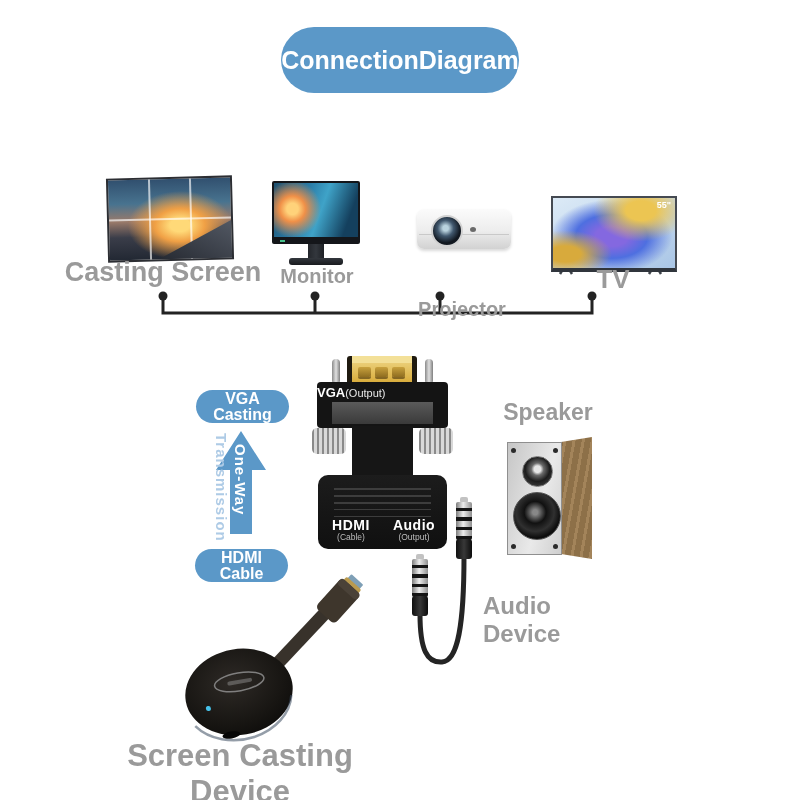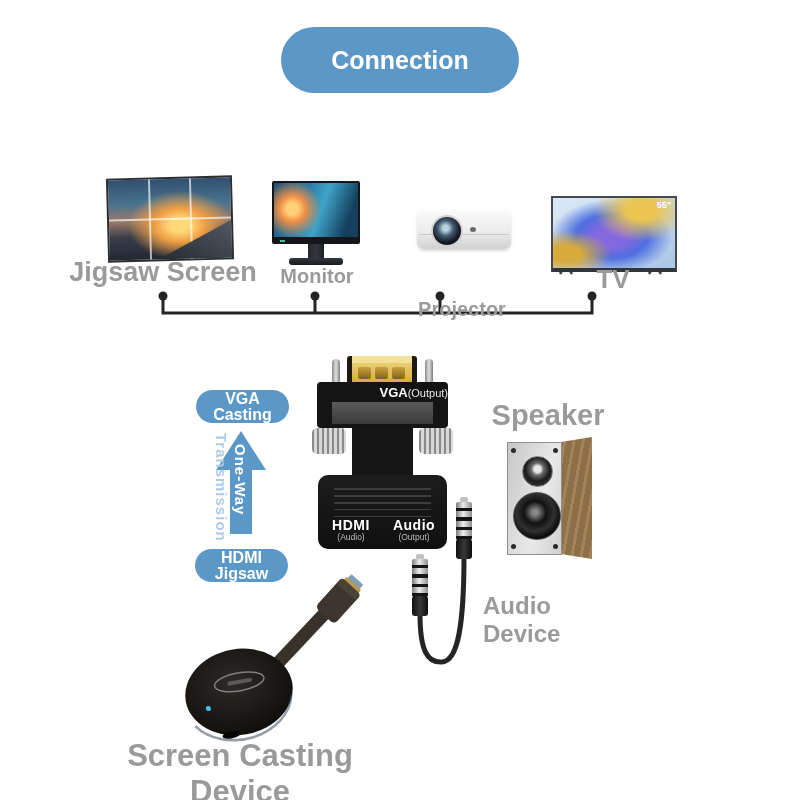--- a/index.html
+++ b/index.html
@@ -72,21 +72,21 @@
     background:linear-gradient(180deg,#f0d98a,#d8ab3a);
     border-left:5px solid #1f1a10;border-right:5px solid #1f1a10;border-radius:3px 3px 0 0;box-sizing:border-box;}
   .vga-lip{position:absolute;left:0;right:0;top:0;height:7px;background:#f3e098;}
   .vga-pin{position:absolute;top:11px;width:13px;height:10px;border-radius:2px;
     background:linear-gradient(180deg,#c9a23e,#8f6d20);box-shadow:0 2px 0 rgba(60,40,5,.55);}
   .vga-pin1{left:6px;} .vga-pin2{left:23px;} .vga-pin3{left:40px;}
   .post{width:8px;height:24px;border-radius:4px 4px 2px 2px;
     background:linear-gradient(90deg,#8a8a8a,#e0e0e0 50%,#7f7f7f);}
   .post-l{left:332px;top:359px;} .post-r{left:425px;top:359px;}
   .adapter-shoulder{left:317px;top:382px;width:131px;height:46px;background:#141414;border-radius:4px;}
-  .vga-text{position:absolute;left:0;right:0;top:3px;text-align:right;color:#fff;font-size:13px;}
+  .vga-text{position:absolute;left:0;right:0;top:3px;text-align:left;color:#fff;font-size:13px;}
   .vga-text b{font-weight:bold;} .vga-text span{font-size:11px;color:#e8e8e8;}
   .adapter-inset{position:absolute;left:15px;right:15px;top:20px;height:22px;
     background:linear-gradient(180deg,#5a5a5a,#3a3a3a);}
   .screw{width:34px;height:26px;border-radius:5px;
     background:repeating-linear-gradient(90deg,#8a8a8a 0 2px,#d8d8d8 2px 5px);}
   .screw-l{left:312px;top:428px;} .screw-r{left:419px;top:428px;}
   .adapter-neck{left:352px;top:426px;width:61px;height:52px;background:#161616;}
   .adapter-body{left:318px;top:475px;width:129px;height:74px;border-radius:10px;
     background:linear-gradient(180deg,#1c1c1c,#101010);}
   .adapter-ridges{position:absolute;left:16px;right:16px;top:13px;height:31px;
@@ -178,28 +178,29 @@
         <ellipse cx="241" cy="682" rx="25" ry="9" fill="none" stroke="#8f8f8f" stroke-width="1.5" opacity="0.85"></ellipse>
         <rect x="229" y="680" width="25" height="4" rx="2" fill="#9a9a9a" opacity="0.45"></rect>
         <circle cx="206" cy="703" r="2.5" fill="#46c2ea"></circle>
         <ellipse cx="224" cy="733" rx="9" ry="3.5" fill="#060606"></ellipse>
       </g>
     </g>
   </svg>
 
   <div class="abs title-pill">
     <span>Connection</span>
+    <span>Diagram</span>
   </div>
 
   <div class="abs jigsaw-wall">
     <div class="jg-line jg-v1"></div>
     <div class="jg-line jg-v2"></div>
     <div class="jg-line jg-h1"></div>
   </div>
-  <div class="abs glabel" style="left:58px;top:257px;width:210px;font-size:27px;">Jigsaw Screen</div>
+  <div class="abs glabel" style="left:58px;top:257px;width:210px;font-size:27px;">Casting Screen</div>
 
   <div class="abs monitor-frame">
     <div class="monitor-img"></div>
     <div class="monitor-dot"></div>
   </div>
   <div class="abs monitor-neck"></div>
   <div class="abs monitor-base"></div>
   <div class="abs glabel" style="left:272px;top:265px;width:90px;font-size:20px;">Monitor</div>
 
   <div class="abs projector-body">
@@ -227,40 +228,40 @@
     <div class="vga-text"><b>VGA</b><span>(Output)</span></div>
     <div class="adapter-inset"></div>
   </div>
   <div class="abs screw screw-l"></div>
   <div class="abs screw screw-r"></div>
   <div class="abs adapter-neck"></div>
   <div class="abs adapter-body">
     <div class="adapter-ridges"></div>
     <div class="port-label port-hdmi">
       <span class="big">HDMI</span>
-      <span class="small">(Audio)</span>
+      <span class="small">(Cable)</span>
     </div>
     <div class="port-label port-audio">
       <span class="big">Audio</span>
       <span class="small">(Output)</span>
     </div>
   </div>
 
   <div class="abs flow-pill pill-vga">
     <span>VGA</span><br>
     <span>Casting</span>
   </div>
   <div class="abs vtext transmission">Transmission</div>
   <div class="abs vtext oneway">One-Way</div>
   <div class="abs flow-pill pill-hdmi">
     <span>HDMI</span><br>
-    <span>Jigsaw</span>
-  </div>
-
-  <div class="abs glabel" style="left:482px;top:399px;width:132px;font-size:29px;">Speaker</div>
+    <span>Cable</span>
+  </div>
+
+  <div class="abs glabel" style="left:482px;top:399px;width:132px;font-size:23px;">Speaker</div>
   <div class="abs speaker">
     <div class="spk-side"></div>
     <div class="spk-front">
       <div class="spk-tweeter"></div>
       <div class="spk-woofer"></div>
       <div class="spk-screw" style="left:3px;top:5px;"></div>
       <div class="spk-screw" style="right:3px;top:5px;"></div>
       <div class="spk-screw" style="left:3px;bottom:5px;"></div>
       <div class="spk-screw" style="right:3px;bottom:5px;"></div>
     </div>

